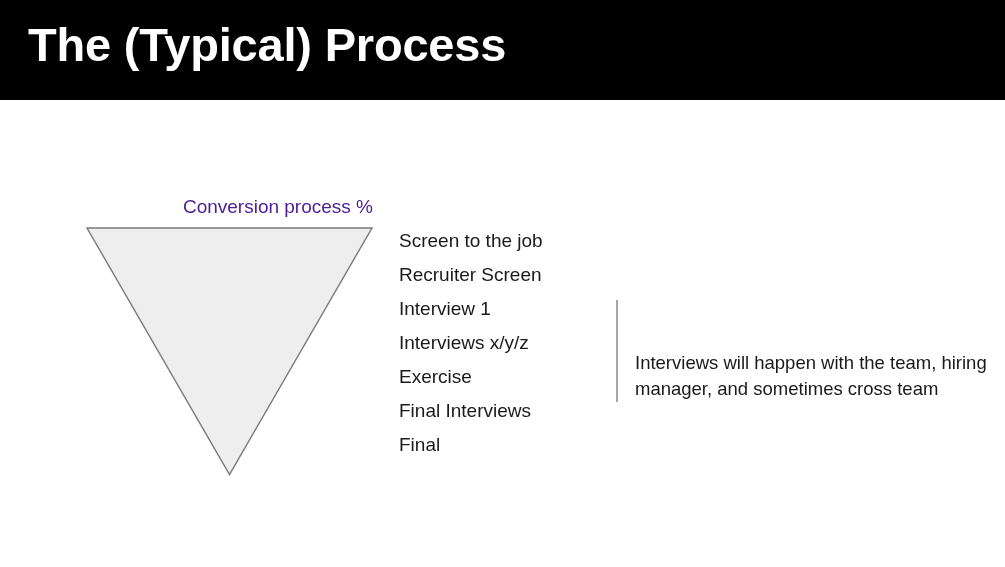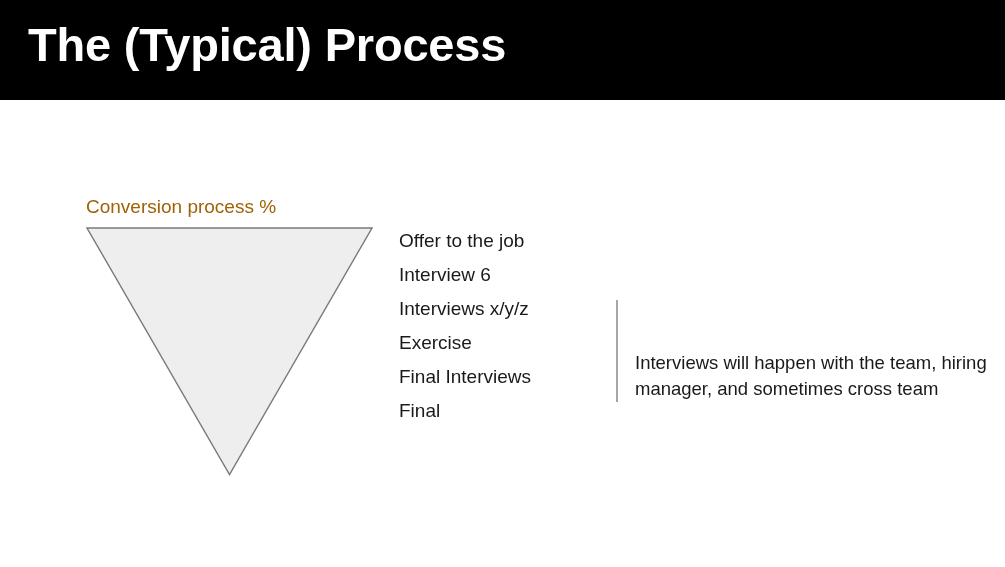--- a/index.html
+++ b/index.html
@@ -43,23 +43,23 @@
     position: absolute;
     left: 86px;
     top: 196px;
     width: 287px;
   }
   #funnel-caption {
     position: absolute;
     left: 0;
     top: 0;
     width: 287px;
-    text-align: left;
+    text-align: right;
     font-size: 19px;
-    color: #a16207;
+    color: #4c1d95;
     white-space: nowrap;
   }
   #funnel-triangle {
     position: absolute;
     left: 0;
     top: 31px;
     width: 287px;
     height: 249px;
     display: block;
   }
@@ -115,22 +115,23 @@
   </div>
 
   <div id="funnel-block">
     <div id="funnel-caption">Conversion process %</div>
     <svg id="funnel-triangle" viewBox="0 0 287 249">
       <polygon points="1,1 286,1 143.5,247.5" fill="#eeeeee" stroke="#7a7a7a" stroke-width="1.4" stroke-linejoin="miter"></polygon>
     </svg>
   </div>
 
   <ul id="steps-list">
-    <li>Offer to the job</li>
-    <li>Interview 6</li>
+    <li>Screen to the job</li>
+    <li>Recruiter Screen</li>
+    <li>Interview 1</li>
     <li>Interviews x/y/z</li>
     <li>Exercise</li>
     <li>Final Interviews</li>
     <li>Final</li>
   </ul>
 
   <div id="annotation">
     <div id="annotation-rule"></div>
     <div id="annotation-text">Interviews will happen with the team, hiring manager, and sometimes cross team</div>
   </div>

